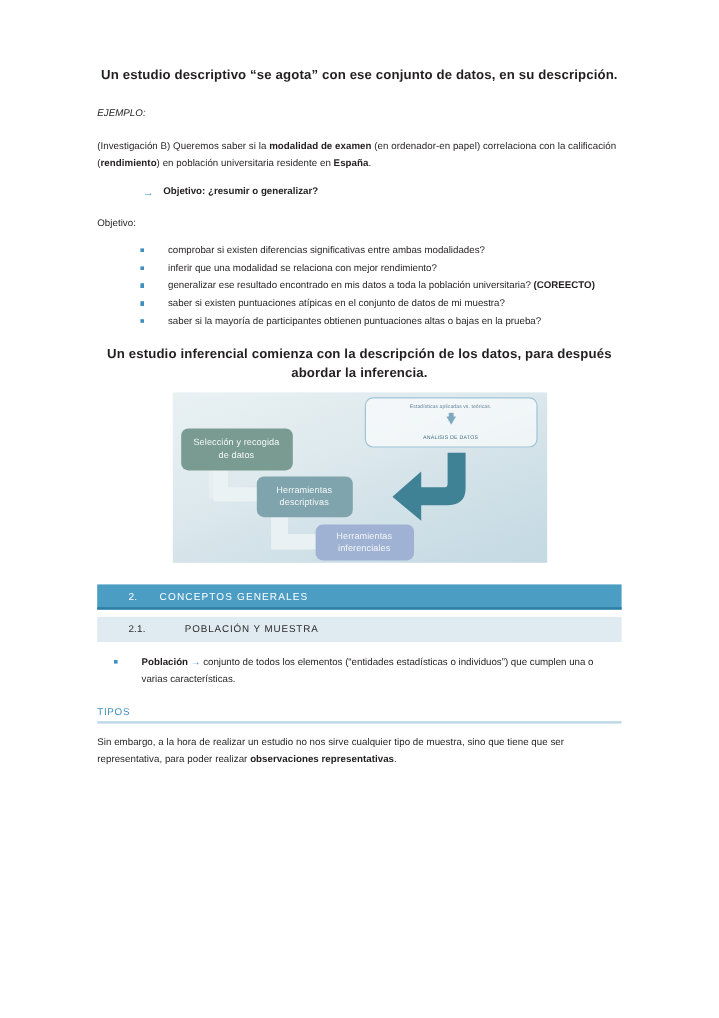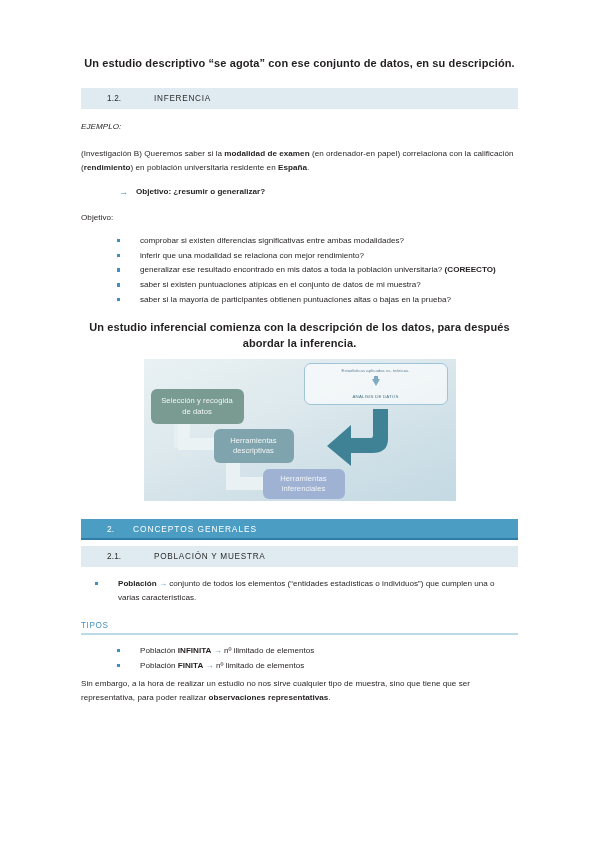--- a/index.html
+++ b/index.html
@@ -217,24 +217,20 @@
     left: 183px; top: 50px;
   }
 </style>
 </head>
 <body>
 
 <div class="page">
 
   <p class="center-bold">Un estudio descriptivo “se agota” con ese conjunto de datos, en su descripción.</p>
 
-  <div class="h2bar">
-    <span class="num">1.2.</span>
-    <span>INFERENCIA</span>
-  </div>
 
   <p class="body italic">EJEMPLO:</p>
 
   <p class="body"><span>(Investigación B) Queremos saber si la </span><b>modalidad de examen</b><span> (en ordenador-en papel) correlaciona con la calificación (</span><b>rendimiento</b><span>) en población universitaria residente en </span><b>España</b><span>.</span></p>
 
   <div class="arrowline">
     <span class="ar">→</span>
     <span class="txt">Objetivo: ¿resumir o generalizar?</span>
   </div>
 
@@ -286,21 +282,17 @@
     <span class="num">2.1.</span>
     <span>POBLACIÓN Y MUESTRA</span>
   </div>
 
   <ul class="blist" style="padding-left:0;margin-bottom:16px;">
     <li><b>Población</b> <span class="ar">→</span><span> conjunto de todos los elementos (“entidades estadísticas o individuos”) que cumplen una o varias características.</span></li>
   </ul>
 
   <div class="tipos">TIPOS</div>
 
-  <ul class="blist" style="padding-left:22px;margin-bottom:4px;">
-    <li><span>Población </span><b>INFINITA</b> <span class="ar">→</span><span> nº ilimitado de elementos</span></li>
-    <li><span>Población </span><b>FINITA</b> <span class="ar">→</span><span> nº limitado de elementos</span></li>
-  </ul>
 
 
   <p class="body"><span>Sin embargo, a la hora de realizar un estudio no nos sirve cualquier tipo de muestra, sino que tiene que ser representativa, para poder realizar </span><b>observaciones representativas</b><span>.</span></p>
 
 </div>
 
 </body></html>

